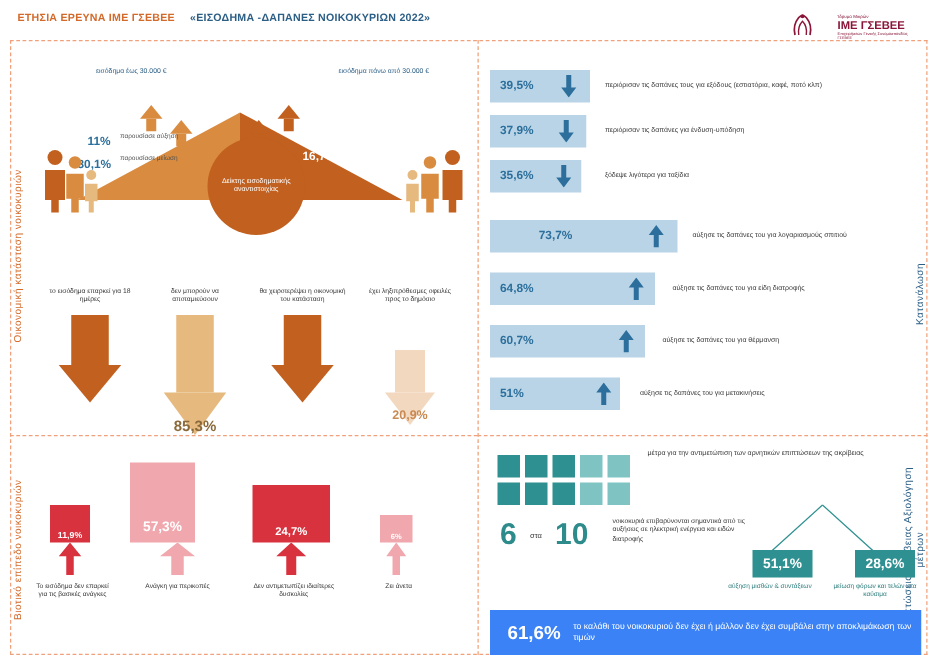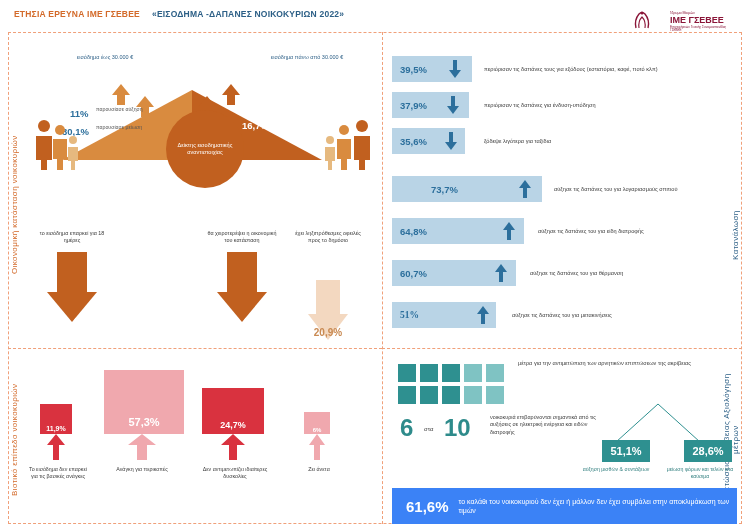--- a/index.html
+++ b/index.html
@@ -254,20 +254,28 @@
 
     <div class="col" style="left:8px; top:0;">
       <div class="col-cap">το εισόδημα επαρκεί για 18 ημέρες</div>
       <div class="arr-down" style="height:112px;">
         <div class="arr-stem" style="height:40px; background:#c1601f;"></div>
         <div class="arr-head" style="border-top:30px solid #c1601f;"></div>
         <div class="arr-val" style="bottom:34px;">52,4%</div>
       </div>
     </div>
 
+    <div class="col" style="left:92px; top:0;">
+      <div class="col-cap">δεν μπορούν να αποταμιεύσουν</div>
+      <div class="arr-down" style="height:132px;">
+        <div class="arr-stem" style="height:62px; background:#e6b97f;"></div>
+        <div class="arr-head" style="border-top:34px solid #e6b97f;"></div>
+        <div class="arr-val dark" style="bottom:36px;">85,3%</div>
+      </div>
+    </div>
 
     <div class="col" style="left:178px; top:0;">
       <div class="col-cap">θα χειροτερέψει η οικονομική του κατάσταση</div>
       <div class="arr-down" style="height:112px;">
         <div class="arr-stem" style="height:40px; background:#c1601f;"></div>
         <div class="arr-head" style="border-top:30px solid #c1601f;"></div>
         <div class="arr-val" style="bottom:34px;">40,4%</div>
       </div>
     </div>
 
@@ -350,21 +358,21 @@
     </div>
     <span class="bar-arrow" style="left:102px;">
       <svg width="14" height="18" viewBox="0 0 14 18">
           <path d="M7 0 l6 8 h-4 v10 h-4 v-10 h-4 z" fill="#2c6f9c"></path>
         </svg>
     </span>
     <span class="bar-txt" style="left:138px; width:190px;">αύξησε τις δαπάνες του για θέρμανση</span>
   </div>
 
   <div class="barrow" style="top:264px;">
-    <div class="bar" style="width:104px; background:#b9d4e6;font-family:Liberation Serif, serif;">
+    <div class="bar" style="width:104px; background:#b9d4e6;">
       <span class="bar-val" style="color:#2c6f9c;">51%</span>
     </div>
     <span class="bar-arrow" style="left:84px;">
       <svg width="14" height="18" viewBox="0 0 14 18">
           <path d="M7 0 l6 8 h-4 v10 h-4 v-10 h-4 z" fill="#2c6f9c"></path>
         </svg>
     </span>
     <span class="bar-txt" style="left:120px; width:200px;">αύξησε τις δαπάνες του για μετακινήσεις</span>
   </div>
 </div>
@@ -374,21 +382,21 @@
   <div class="rbar" style="left:14px; top:48px; width:32px; height:30px; background:#d9323f;">
     <span class="rbar-val" style="font-size:7px; bottom:2px;">11,9%</span>
   </div>
   <div class="up-arr-red" style="left:20px; top:78px;">
     <svg width="20" height="26" viewBox="0 0 20 26">
         <path d="M10 0 l9 11 h-6 v15 h-6 v-15 h-6 z" fill="#d9323f"></path>
       </svg>
   </div>
   <div class="rbar-cap" style="left:0; top:110px; width:64px;">Το εισόδημα δεν επαρκεί για τις βασικές ανάγκες</div>
 
-  <div class="rbar" style="left:78px; top:14px; width:80px; height:64px; background:#f0a8ae;">
+  <div class="rbar" style="left:78px; top:14px; width:52px; height:64px; background:#f0a8ae;">
     <span class="rbar-val" style="font-size:11px; bottom:6px;">57,3%</span>
   </div>
   <div class="up-arr-red" style="left:100px; top:78px;">
     <svg width="32" height="26" viewBox="0 0 32 26">
         <path d="M16 0 l14 11 h-9 v15 h-10 v-15 h-9 z" fill="#f0a8ae"></path>
       </svg>
   </div>
   <div class="rbar-cap" style="left:82px; top:110px; width:68px;">Ανάγκη για περικοπές</div>
 
   <div class="rbar" style="left:176px; top:32px; width:62px; height:46px; background:#d9323f;">

